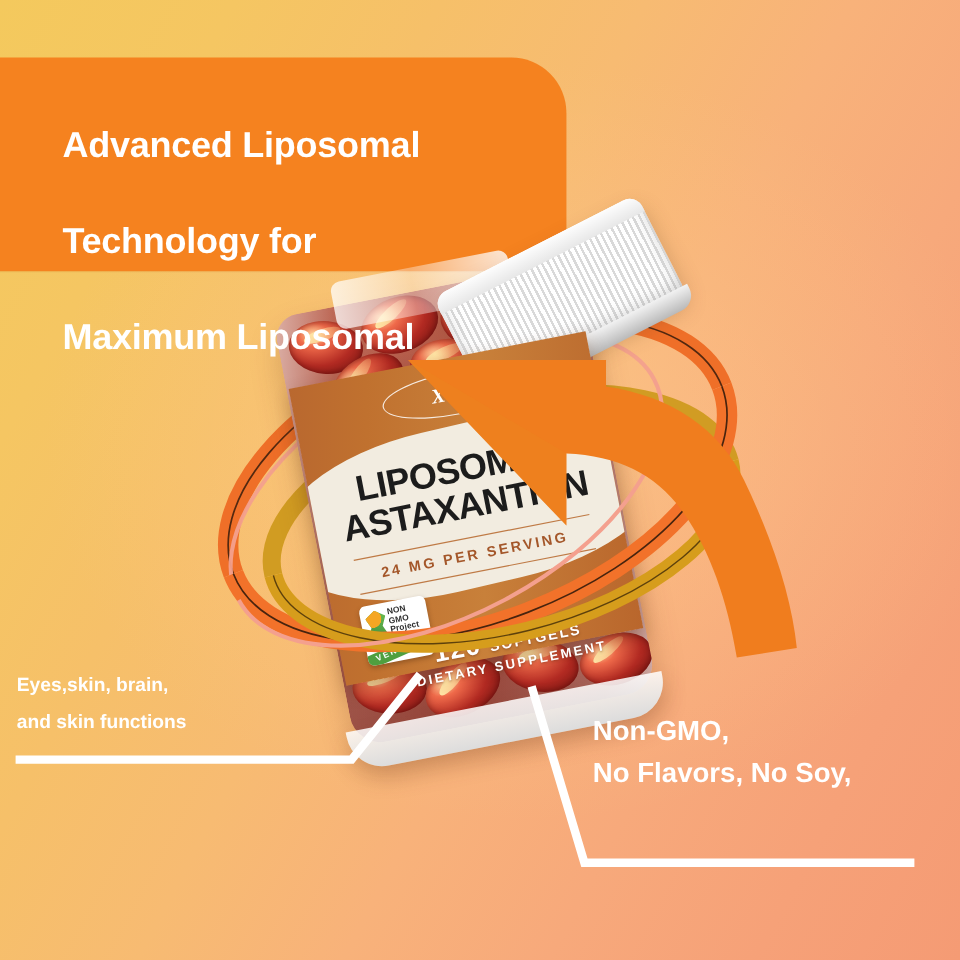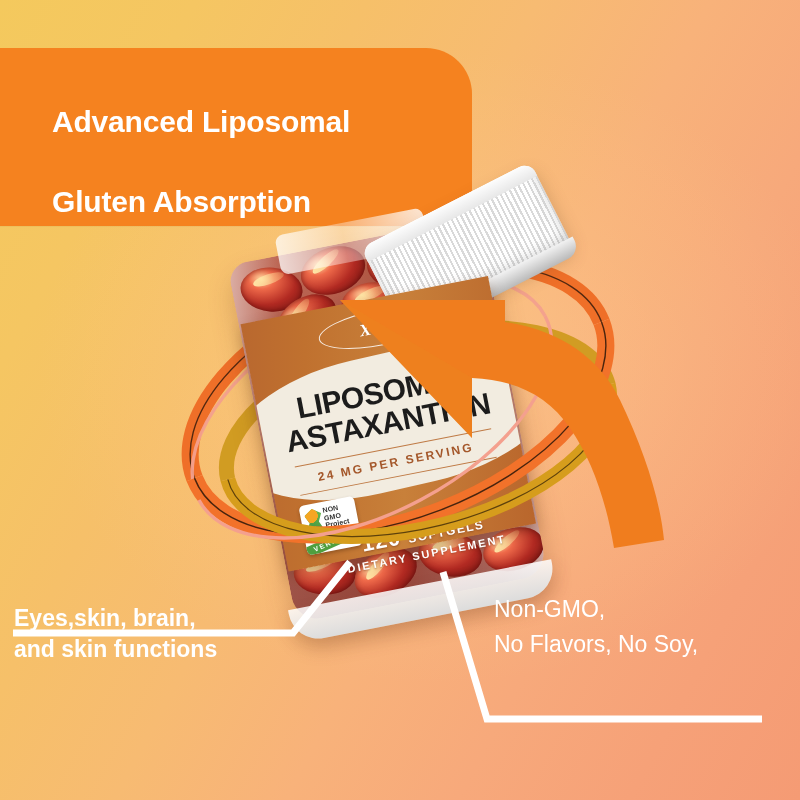--- a/index.html
+++ b/index.html
@@ -325,53 +325,53 @@
   
   .arrow-layer { position: absolute; left:0; top:0; width:800px; height:800px; z-index: 8; pointer-events:none; }
 
   
   .callout-left {
     position: absolute;
     left: 14px;
     top: 556px;
     width: 330px;
     color: #ffffff;
-    font-size: 23px;
+    font-size: 16px;
     font-weight: bold;
     line-height: 31px;
     z-index: 9;
-    margin-top: 47px;
   }
   .callout-right {
     position: absolute;
     left: 494px;
     top: 592px;
     width: 300px;
     color: #ffffff;
     font-size: 23px;
-    font-weight: normal;
+    font-weight: bold;
     line-height: 35px;
     z-index: 9;
   }
   .callout-left div, .callout-right div { white-space: nowrap; }
   .lines-layer { position:absolute; left:0; top:0; width:800px; height:800px; z-index: 9; pointer-events:none; }
 </style>
 </head>
 <body>
 
 <div id="canvas">
 
   <div class="bg-warm"></div>
   <div class="bg-base" style="background:none"></div>
   <div class="bg-glow"></div>
 
   <div class="header-panel"></div>
   <div class="header-text">
     <div>Advanced Liposomal</div>
-    <div>Gluten Absorption</div>
+    <div>Technology for</div>
+    <div>Maximum Liposomal</div>
   </div>
 
   <svg class="orbit" viewBox="0 0 800 800">
 
     <g transform="translate(400,400) rotate(-22)">
       <path d="M -215,-40 A 215,112 0 0 1 215,-40 L 215,-22 A 215,112 0 0 0 -215,-22 Z" fill="#f2722a" opacity="0.0"></path>
     </g>
 
     <g transform="translate(398,400) rotate(-21)">
       <path d="M -218,0 A 218,118 0 0 1 218,0" fill="none" stroke="#ef6f28" stroke-width="17"></path>

